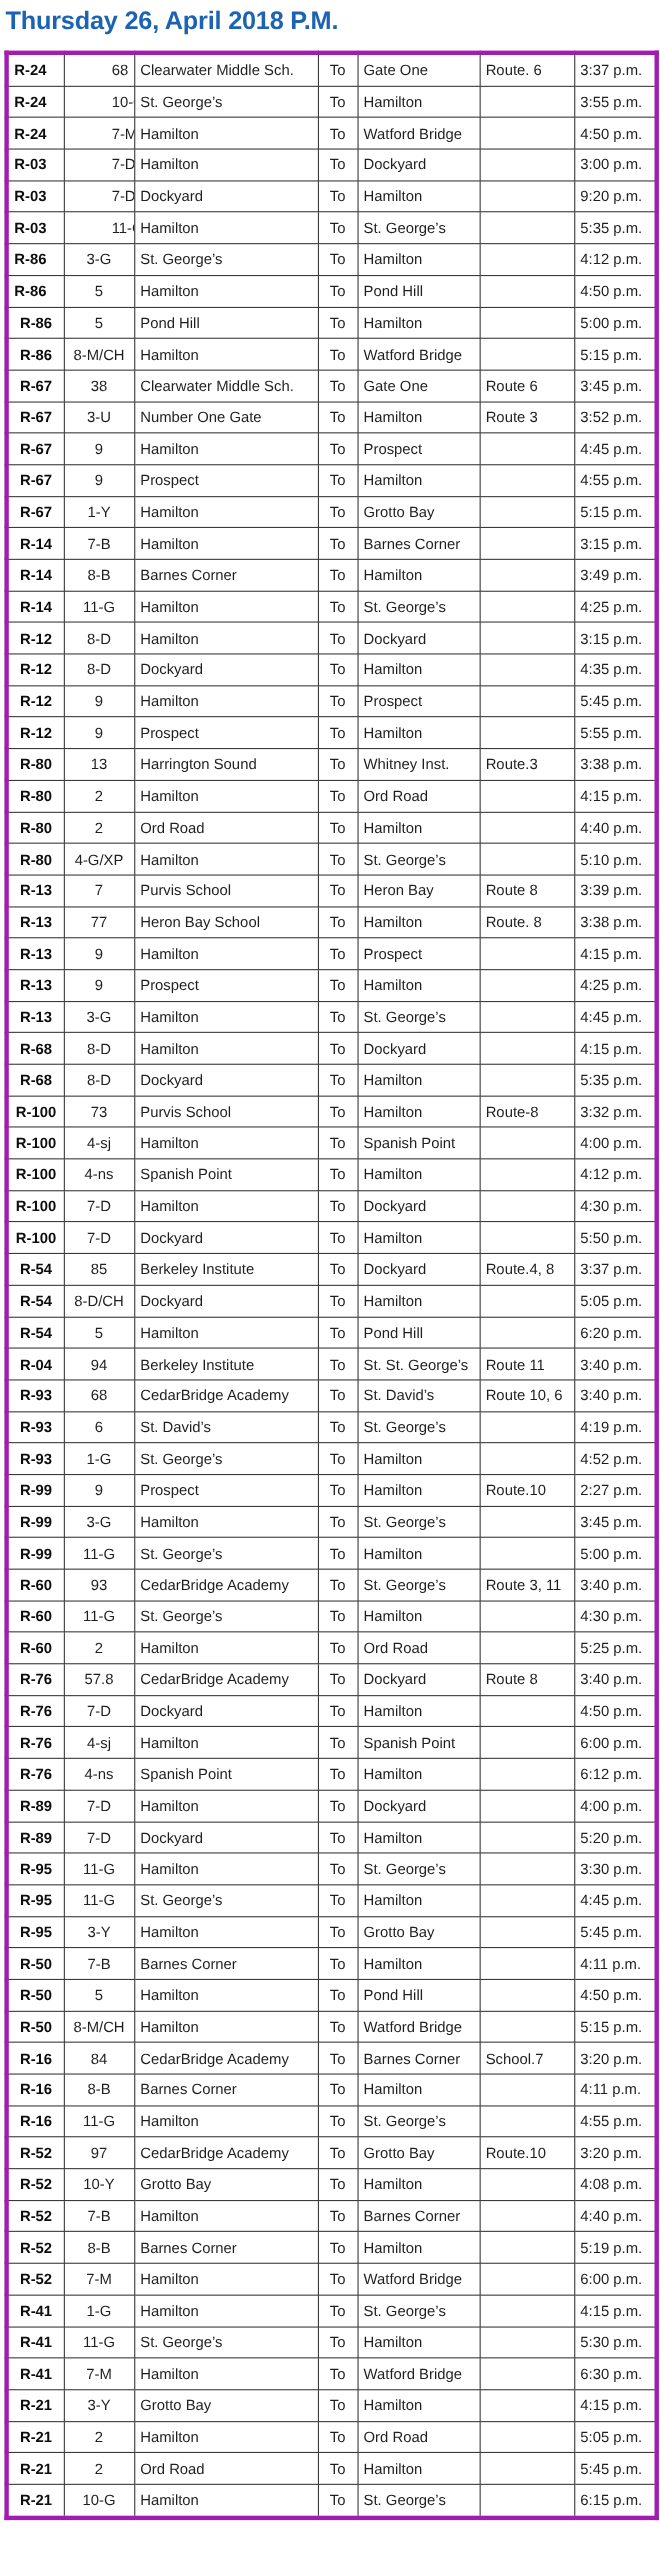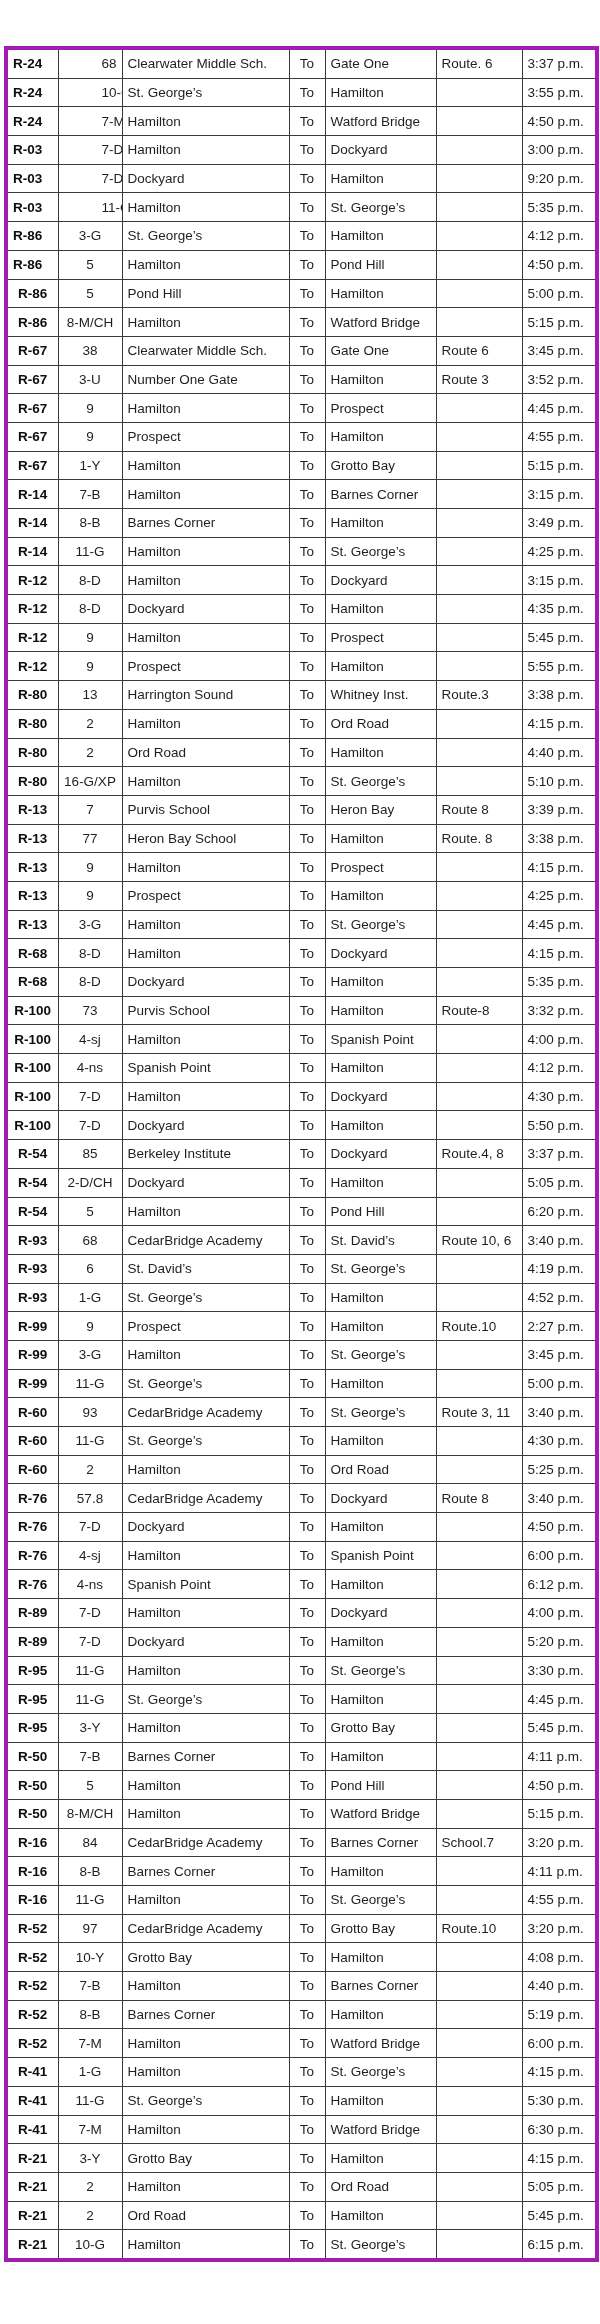--- a/index.html
+++ b/index.html
@@ -55,20 +55,21 @@
   
   table.schedule td.c2 { text-align: center; }
   table.schedule tr:nth-child(-n+6) td.c2 { text-align: left; padding-left: 43px; }
   
   table.schedule td.c4 { text-align: center; }
 </style>
 </head>
 <body>
 
 <div class="page">
+  <h1 class="page-title">Thursday 26, April 2018 P.M.</h1>
 
   <table class="schedule">
     <colgroup>
       <col style="width:52px">
       <col style="width:64px">
       <col style="width:167px">
       <col style="width:36px">
       <col style="width:111px">
       <col style="width:86px">
       <col style="width:75px">
@@ -294,21 +295,21 @@
           <td class="c1">R-80</td>
           <td class="c2">2</td>
           <td class="c3">Ord Road</td>
           <td class="c4">To</td>
           <td class="c5">Hamilton</td>
           <td class="c6"></td>
           <td class="c7">4:40 p.m.</td>
         </tr>
         <tr>
           <td class="c1">R-80</td>
-          <td class="c2">16-G/XP</td>
+          <td class="c2">4-G/XP</td>
           <td class="c3">Hamilton</td>
           <td class="c4">To</td>
           <td class="c5">St. George’s</td>
           <td class="c6"></td>
           <td class="c7">5:10 p.m.</td>
         </tr>
         <tr>
           <td class="c1">R-13</td>
           <td class="c2">7</td>
           <td class="c3">Purvis School</td>
@@ -420,35 +421,44 @@
           <td class="c1">R-54</td>
           <td class="c2">85</td>
           <td class="c3">Berkeley Institute</td>
           <td class="c4">To</td>
           <td class="c5">Dockyard</td>
           <td class="c6">Route.4, 8</td>
           <td class="c7">3:37 p.m.</td>
         </tr>
         <tr>
           <td class="c1">R-54</td>
-          <td class="c2">2-D/CH</td>
+          <td class="c2">8-D/CH</td>
           <td class="c3">Dockyard</td>
           <td class="c4">To</td>
           <td class="c5">Hamilton</td>
           <td class="c6"></td>
           <td class="c7">5:05 p.m.</td>
         </tr>
         <tr>
           <td class="c1">R-54</td>
           <td class="c2">5</td>
           <td class="c3">Hamilton</td>
           <td class="c4">To</td>
           <td class="c5">Pond Hill</td>
           <td class="c6"></td>
           <td class="c7">6:20 p.m.</td>
+        </tr>
+        <tr>
+          <td class="c1">R-04</td>
+          <td class="c2">94</td>
+          <td class="c3">Berkeley Institute</td>
+          <td class="c4">To</td>
+          <td class="c5">St. St. George’s</td>
+          <td class="c6">Route 11</td>
+          <td class="c7">3:40 p.m.</td>
         </tr>
         <tr>
           <td class="c1">R-93</td>
           <td class="c2">68</td>
           <td class="c3">CedarBridge Academy</td>
           <td class="c4">To</td>
           <td class="c5">St. David’s</td>
           <td class="c6">Route 10, 6</td>
           <td class="c7">3:40 p.m.</td>
         </tr>

